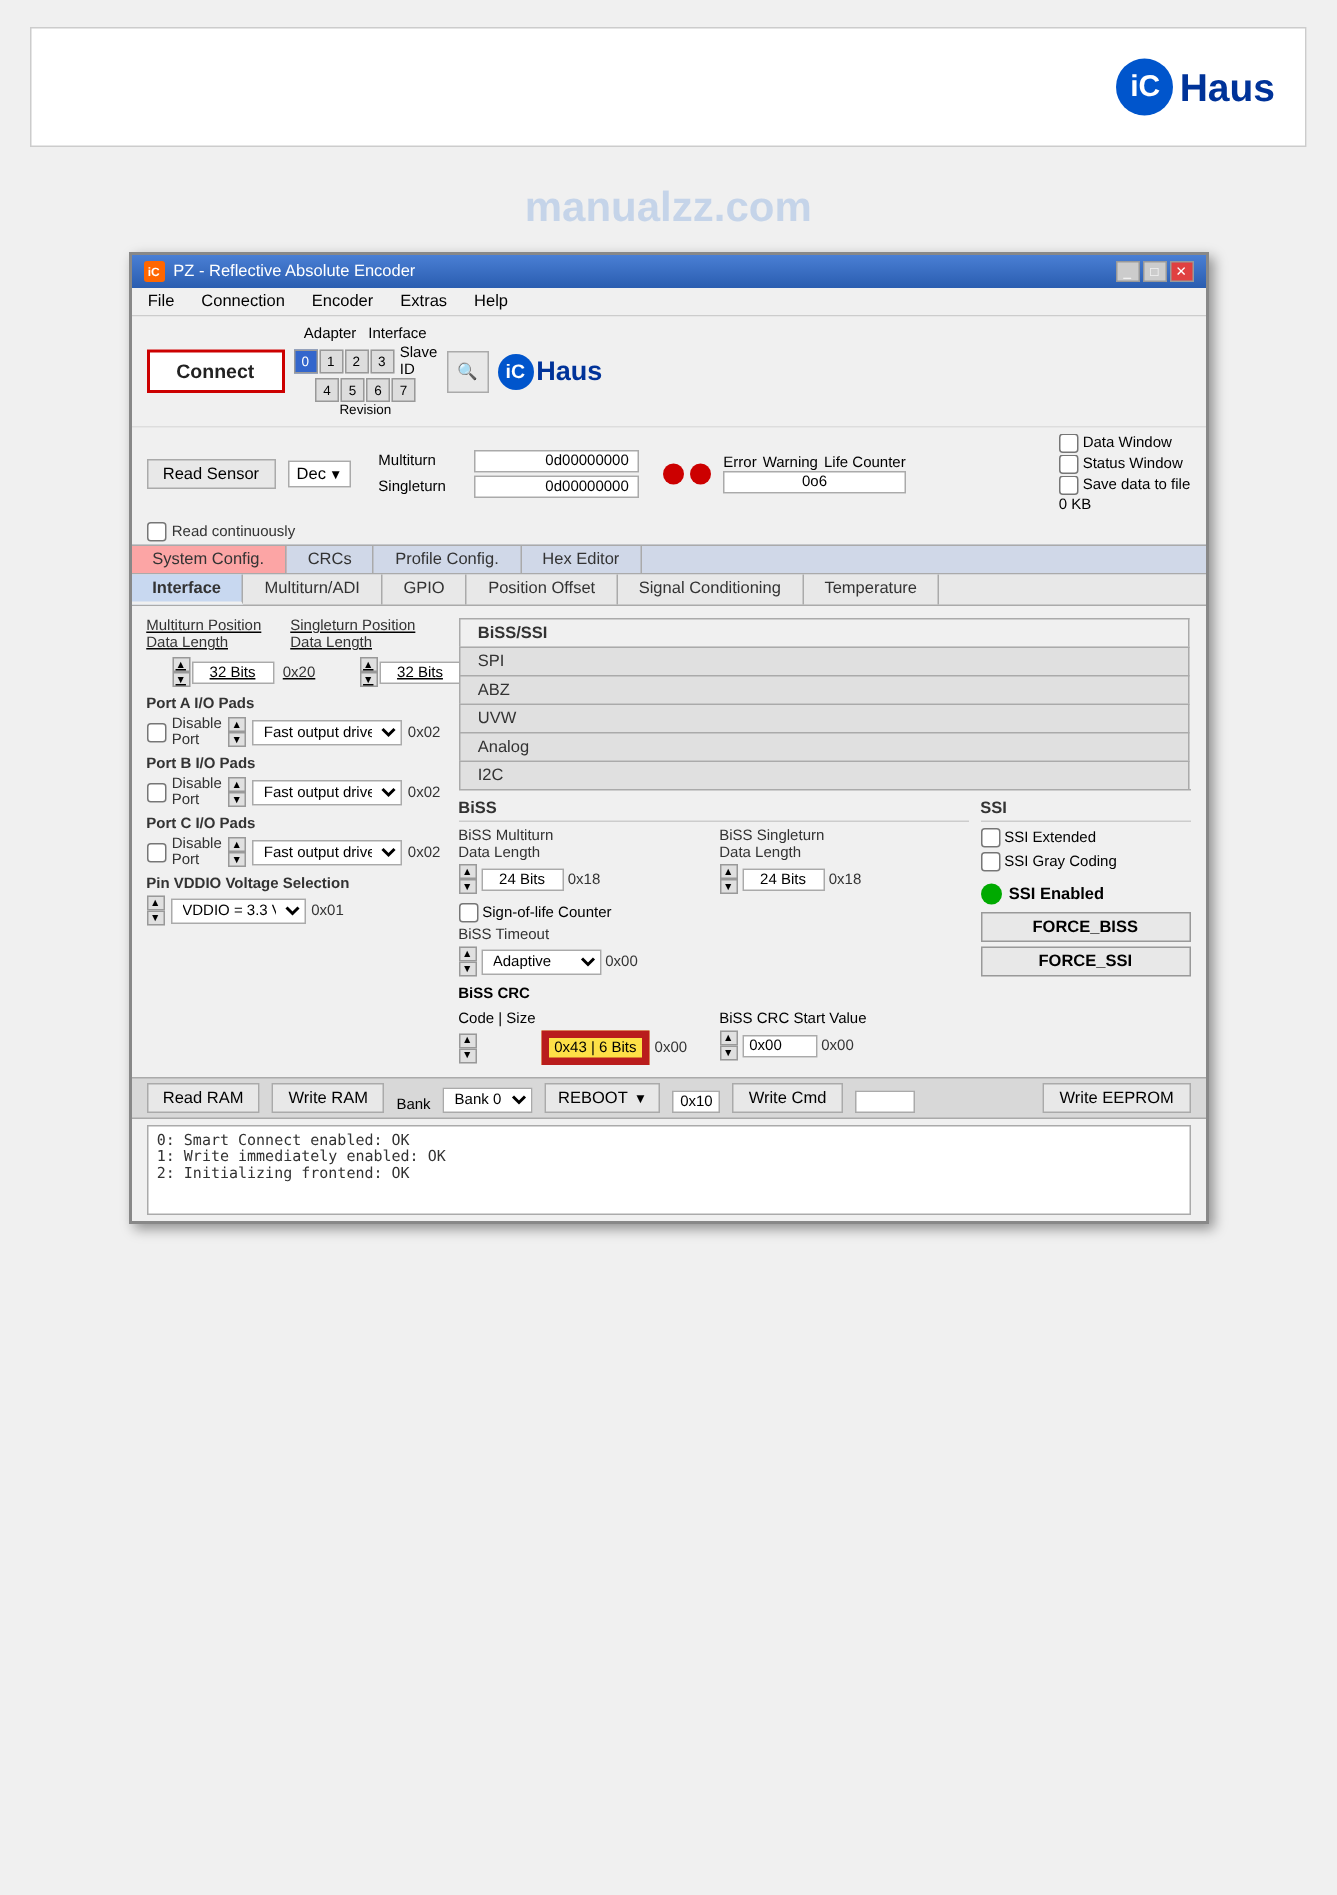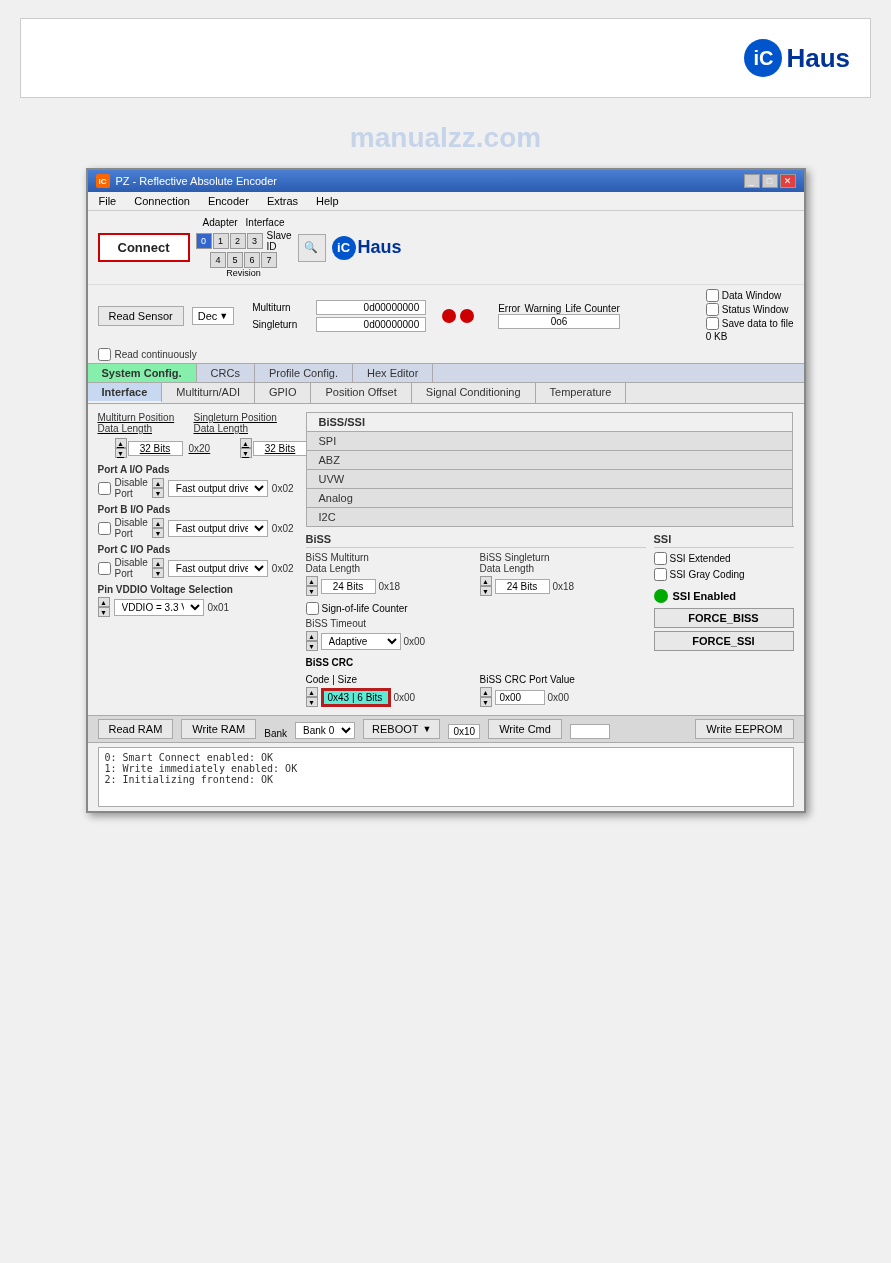--- a/index.html
+++ b/index.html
@@ -189,21 +189,21 @@
       border-top: 1px solid #aaa;
       border-bottom: 1px solid #aaa;
     }
     .sys-tab {
       padding: 3px 14px;
       font-size: 11px;
       cursor: pointer;
       border-right: 1px solid #aaa;
       color: #333;
     }
-    .sys-tab.active { background: #86efac; font-weight: bold; }
+    .sys-tab.active { background: #fca5a5; font-weight: normal; }
 
     
     .main-tabs {
       background: #e8e8e8;
       display: flex;
       border-bottom: 1px solid #aaa;
     }
     .main-tab {
       padding: 3px 14px;
       font-size: 11px;
@@ -319,25 +319,26 @@
       padding: 1px 3px;
       font-size: 10px;
       width: 80px;
     }
 
     .biss-crc-area { display: flex; gap: 8px; margin-top: 6px; }
     .crc-sub { flex: 1; }
     .crc-title { font-size: 10px; font-weight: bold; margin-bottom: 2px; }
     .crc-row { display: flex; align-items: center; gap: 3px; }
     .crc-value {
-      background: #5eead4;
-      border: 3px solid #b91c1c;
+      background: #fde047;
+      border: 5px solid #b91c1c;
       padding: 1px 4px;
       font-size: 10px;
       min-width: 70px;
+      margin-left: 40px;
     }
     .crc-start-value {
       background: white;
       border: 1px solid #aaa;
       padding: 1px 4px;
       font-size: 10px;
       min-width: 50px;
     }
 
     
@@ -522,21 +523,21 @@
         </div>
         <div class="mt-row">
           <span class="mt-label">Singleturn</span>
           <div class="mt-value">0d00000000</div>
         </div>
       </div>
       <div class="indicator-dots">
         <div class="dot dot-red"></div>
         <div class="dot dot-red"></div>
       </div>
-      <div style="display:flex; flex-direction:column; font-size:10px; margin-left:16px;">
+      <div style="display:flex; flex-direction:column; font-size:10px; margin-left:0;">
         <div style="display:flex; gap:4px;">
           <span>Error</span>
           <span>Warning</span>
           <span>Life Counter</span>
         </div>
         <div style="background:white; border:1px solid #aaa; padding:1px 4px; font-size:10px; text-align:center;">0o6</div>
       </div>
       <div class="right-checkboxes">
         <div class="checkbox-row">
           <input type="checkbox" style="">
@@ -750,21 +751,21 @@
                 <div class="crc-row">
                   <div class="spinner-up-down">
                     <div class="spinner-arrow">▲</div>
                     <div class="spinner-arrow">▼</div>
                   </div>
                   <div class="crc-value">0x43 | 6 Bits</div>
                   <span class="hex-box">0x00</span>
                 </div>
               </div>
               <div class="crc-sub">
-                <div style="font-size:10px; margin-bottom:2px;">BiSS CRC Port Value</div>
+                <div style="font-size:10px; margin-bottom:2px;">BiSS CRC Start Value</div>
                 <div class="crc-row">
                   <div class="spinner-up-down">
                     <div class="spinner-arrow">▲</div>
                     <div class="spinner-arrow">▼</div>
                   </div>
                   <div class="crc-start-value">0x00</div>
                   <span class="hex-box">0x00</span>
                 </div>
               </div>
             </div>

